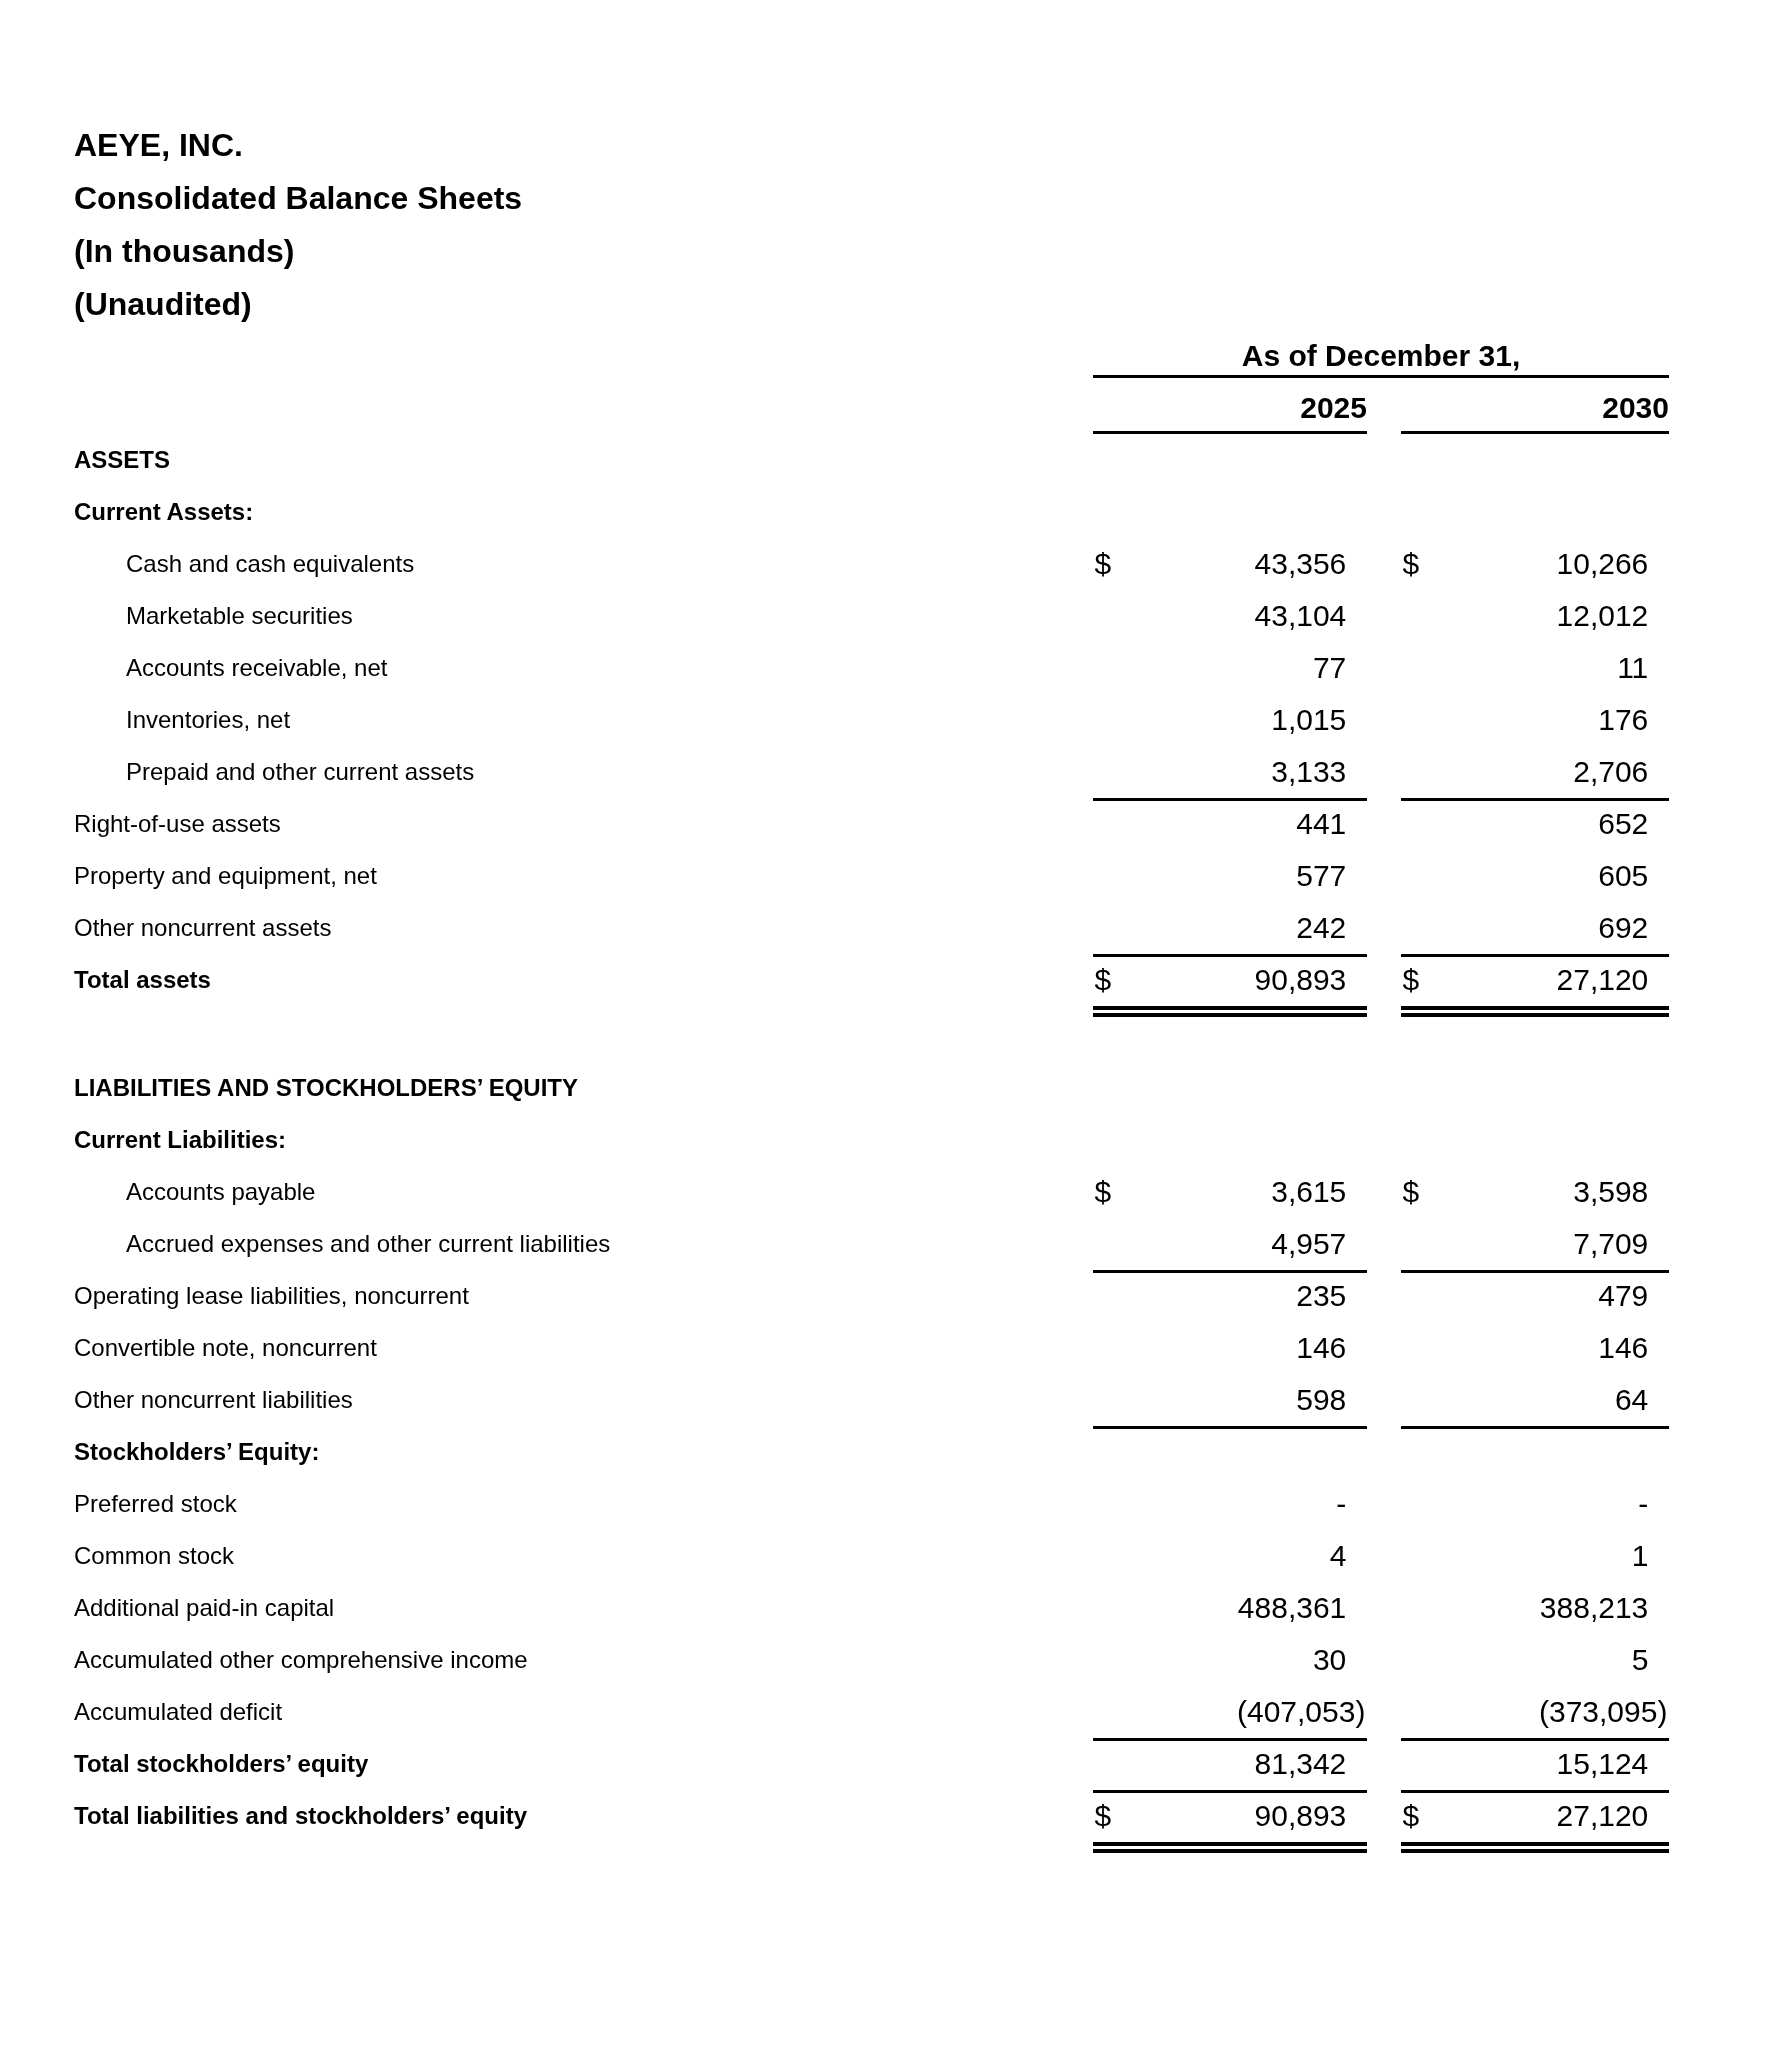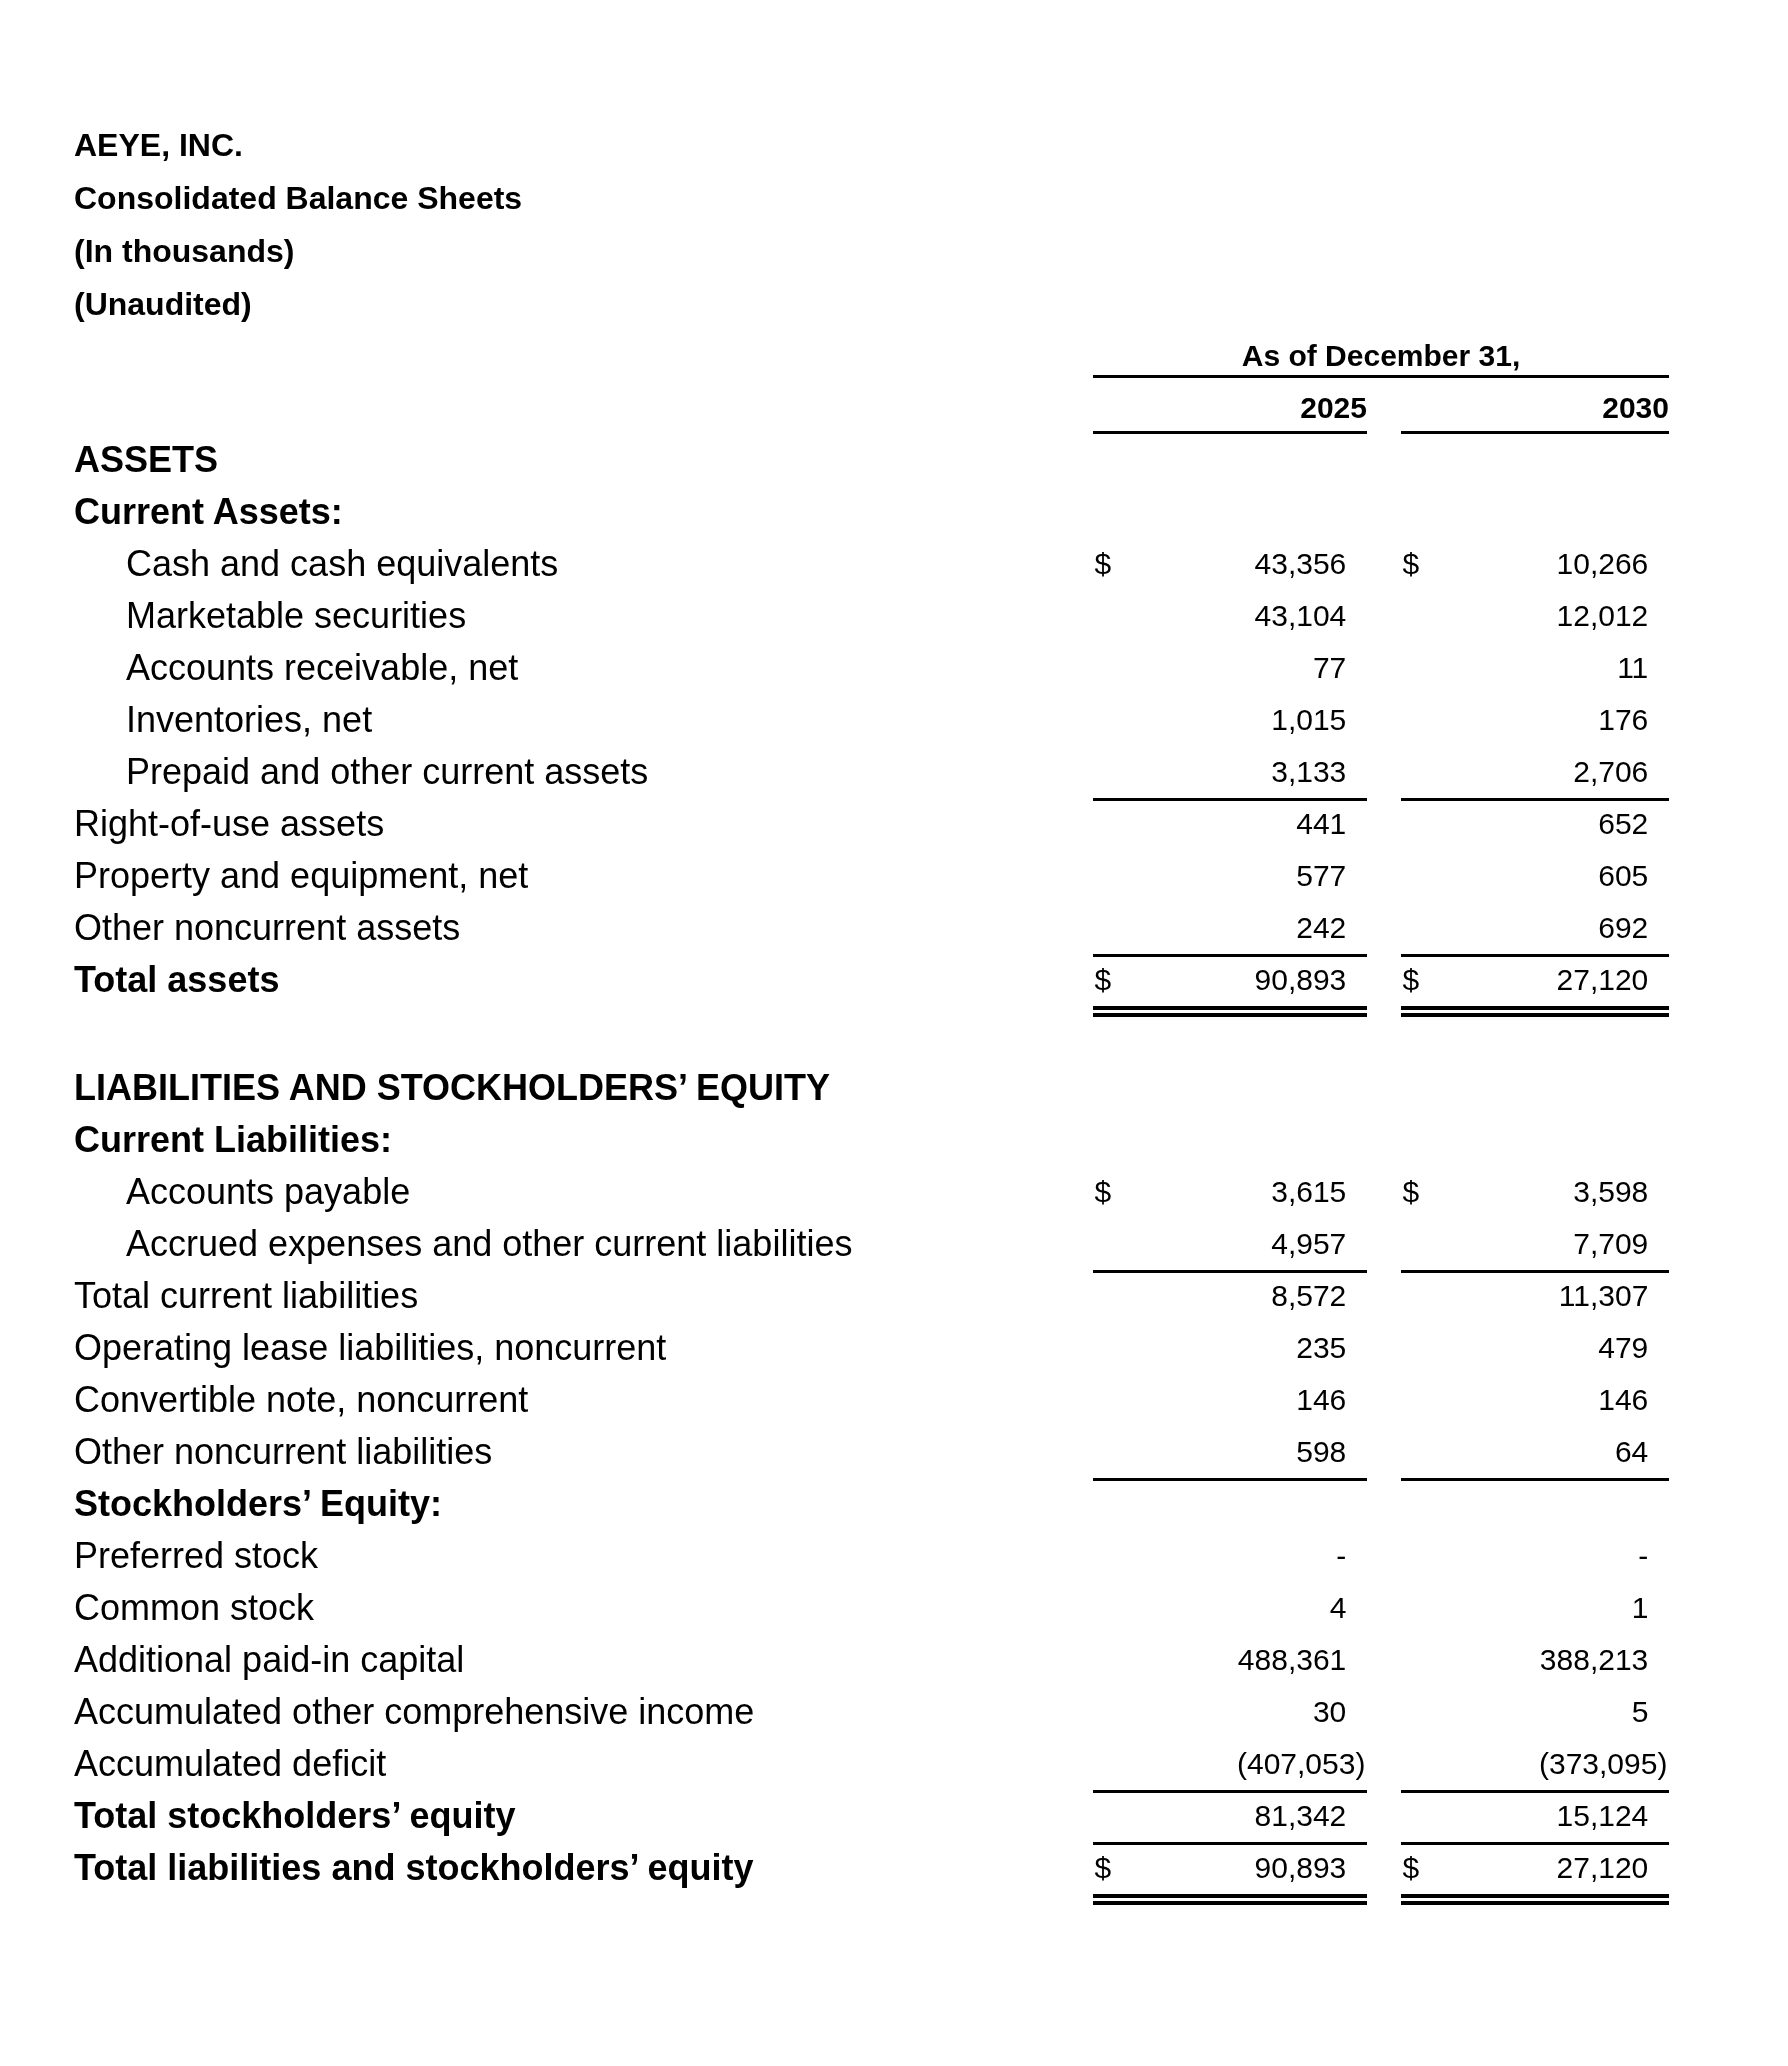--- a/index.html
+++ b/index.html
@@ -52,21 +52,21 @@
   .ycell.c2 { grid-column: 4; }
 
   
   .row {
     display: grid;
     grid-template-columns: 1019px 274px 34px 268px;
     height: 52px;
   }
   .lbl {
     grid-column: 1;
-    font-size: 36px;
+    font-size: 24px;
     line-height: 52px;
     white-space: nowrap;
   }
   .lbl.indent { padding-left: 52px; }
   .lbl.bold { font-weight: bold; }
   .vcell {
     display: flex;
     justify-content: space-between;
     align-items: baseline;
     font-size: 30px;
@@ -230,31 +230,20 @@
         <div class="vcell c1 rule-s">
           <span class="dollar"></span>
           <span class="val">4,957</span>
         </div>
         <div class="vcell c2 rule-s">
           <span class="dollar"></span>
           <span class="val">7,709</span>
         </div>
       </div>
       <div class="row">
-        <div class="lbl">Total current liabilities</div>
-        <div class="vcell c1">
-          <span class="dollar"></span>
-          <span class="val">8,572</span>
-        </div>
-        <div class="vcell c2">
-          <span class="dollar"></span>
-          <span class="val">11,307</span>
-        </div>
-      </div>
-      <div class="row">
         <div class="lbl">Operating lease liabilities, noncurrent</div>
         <div class="vcell c1">
           <span class="dollar"></span>
           <span class="val">235</span>
         </div>
         <div class="vcell c2">
           <span class="dollar"></span>
           <span class="val">479</span>
         </div>
       </div>

